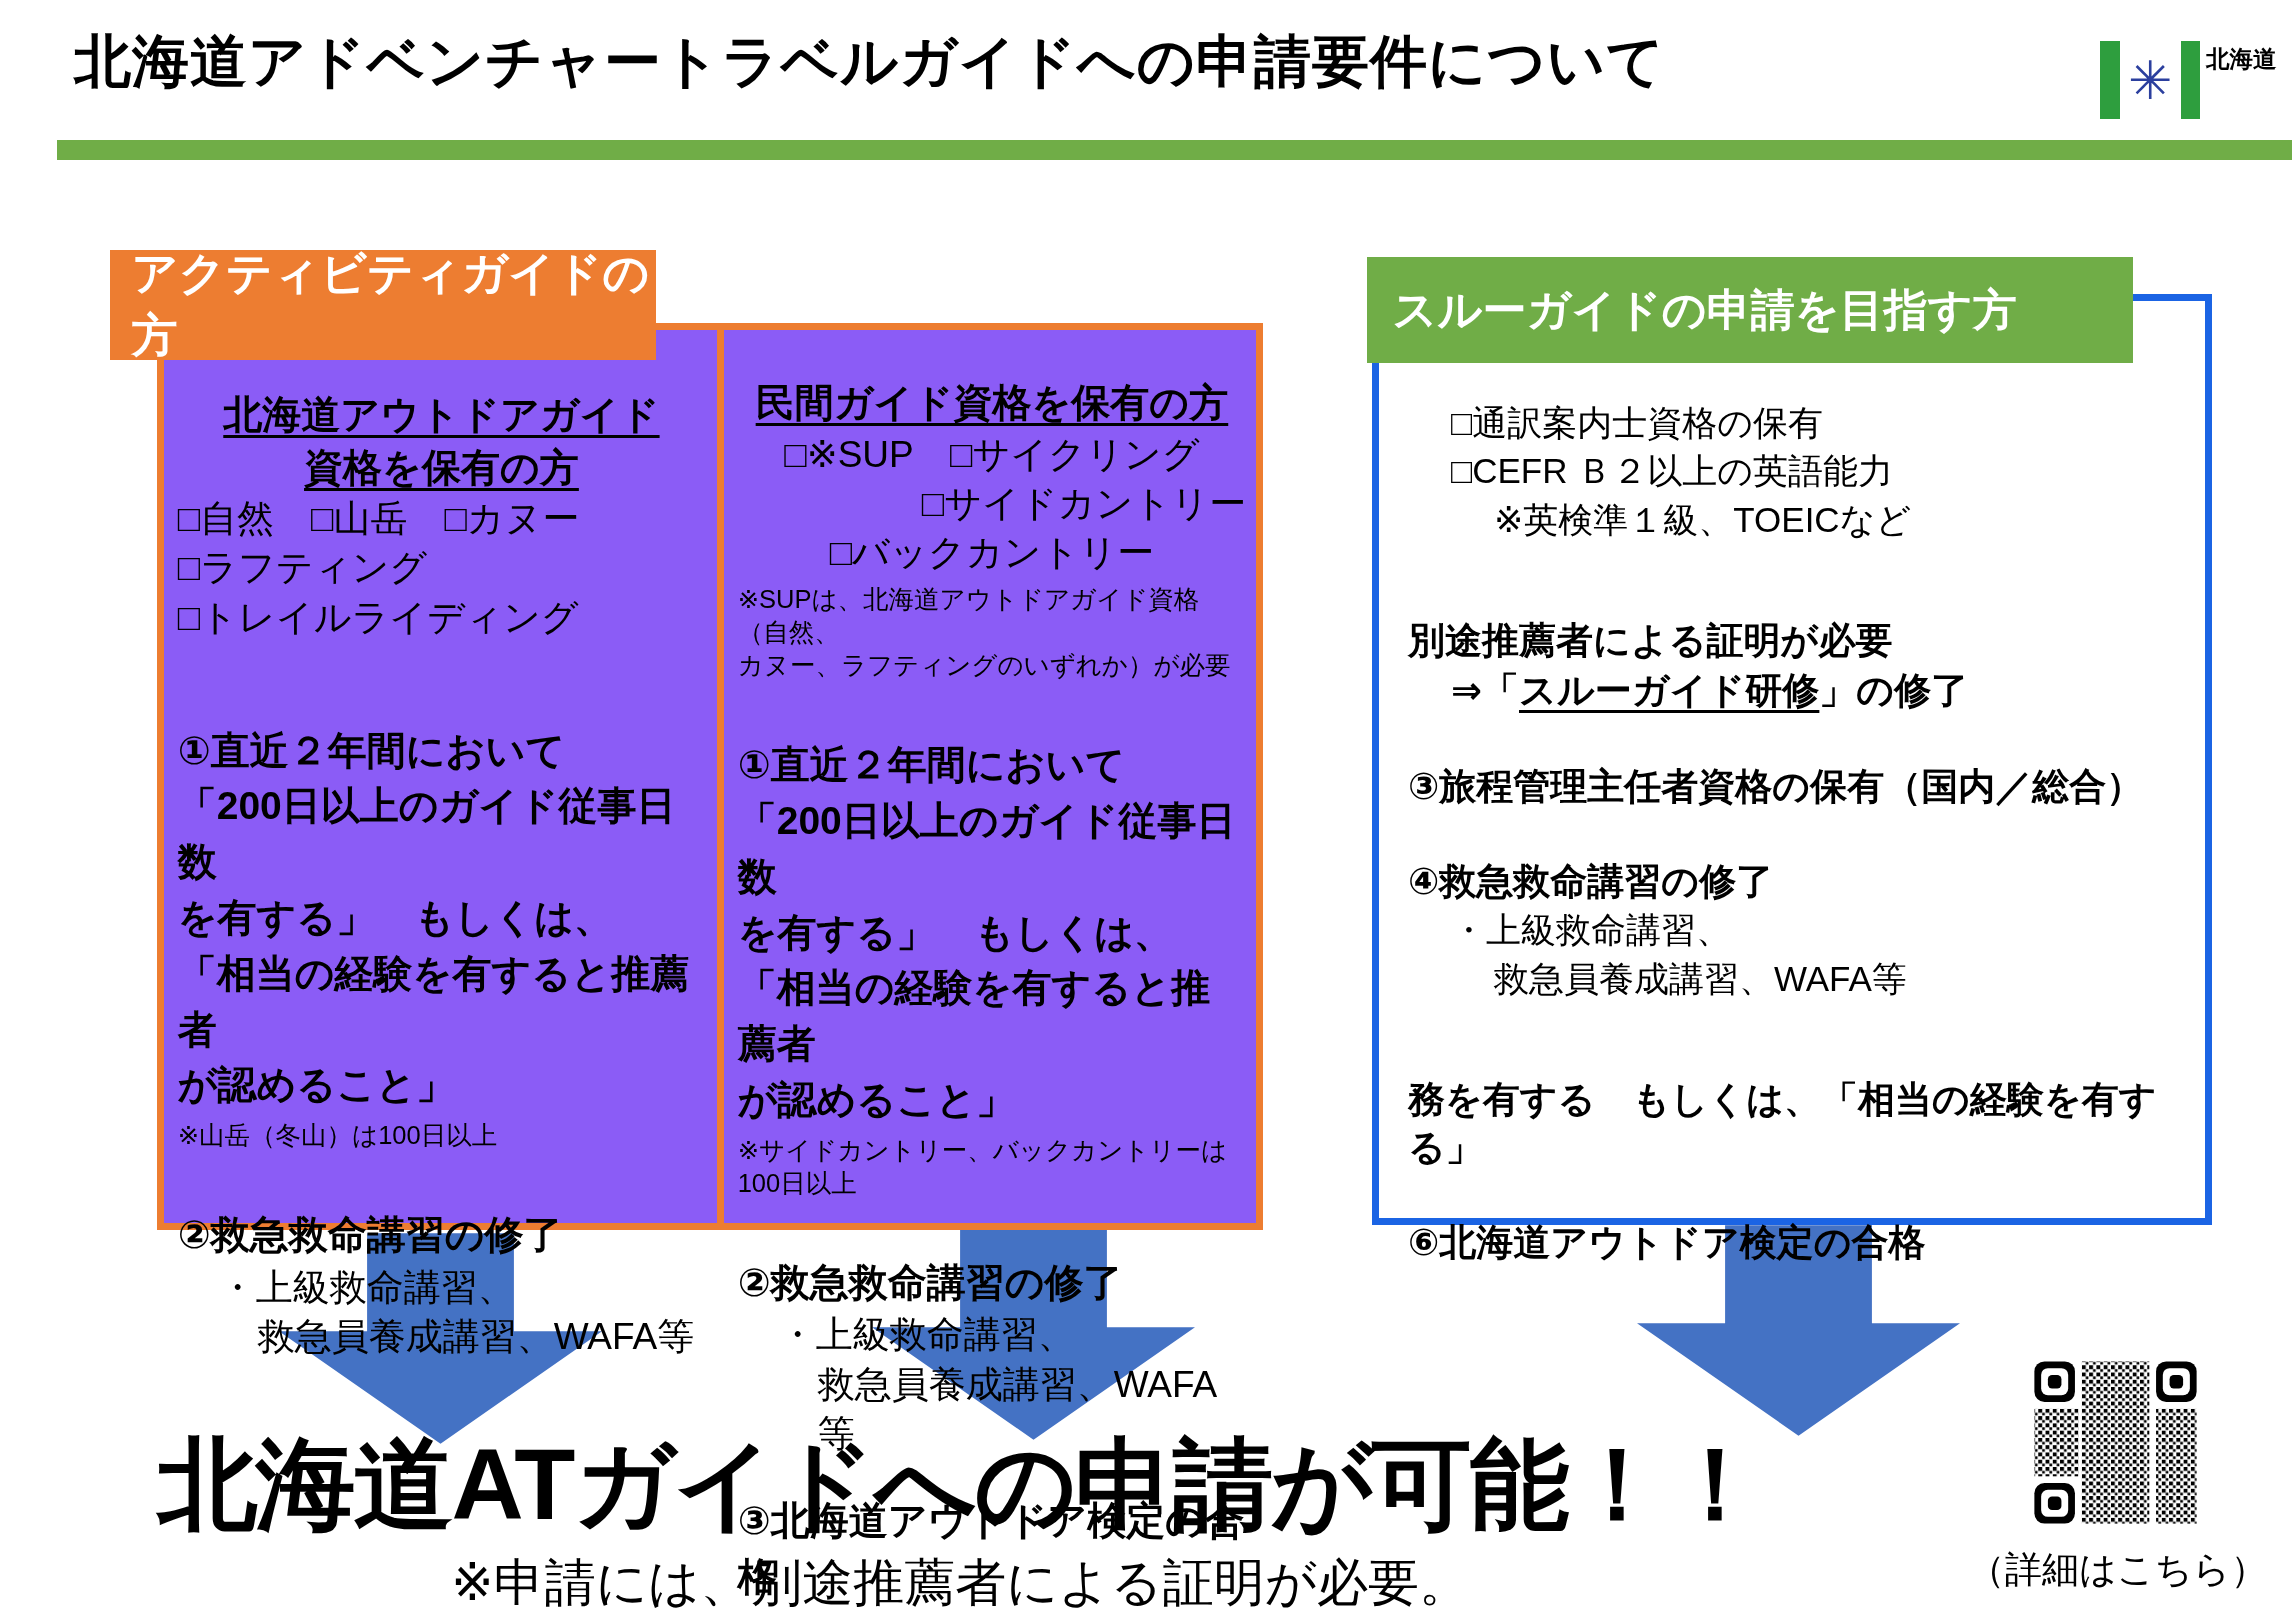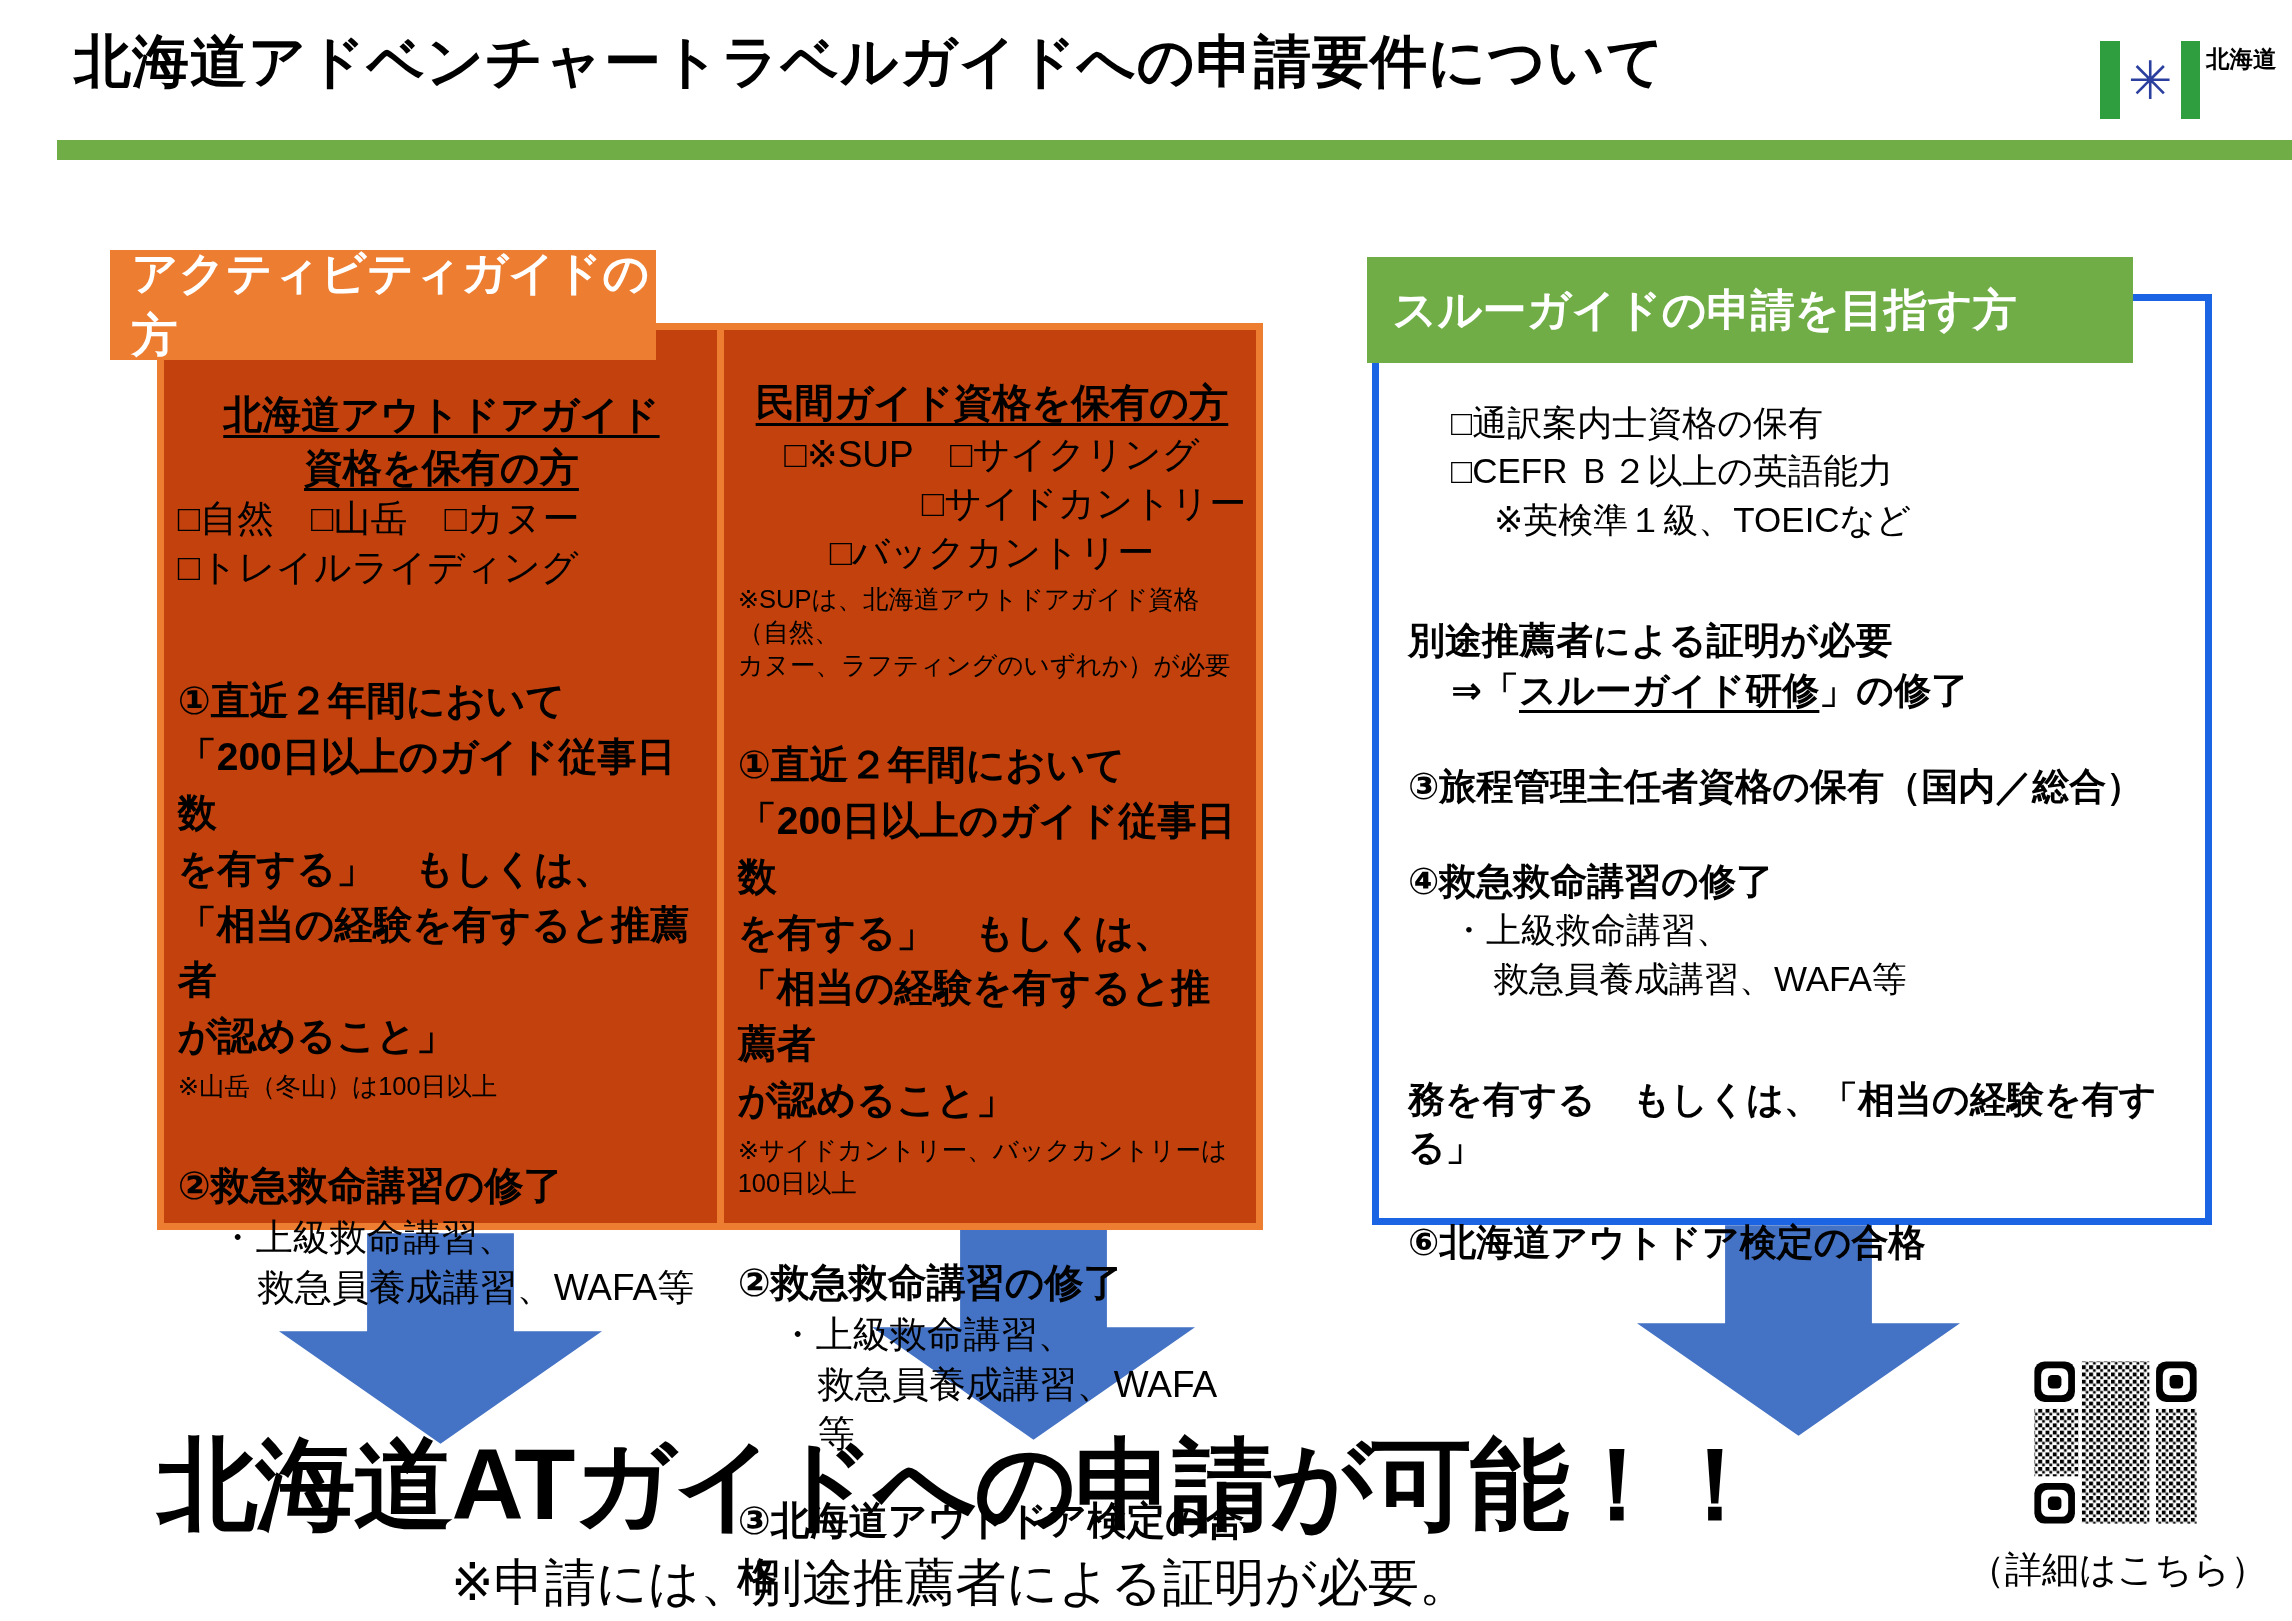--- a/index.html
+++ b/index.html
@@ -15,21 +15,21 @@
              font-size:53px;color:#2B3F9E;font-weight:900;}
   .logo-text{font-size:23.5px;font-weight:700;margin-left:5.9px;margin-top:2px;}
 
   
   .tab{position:absolute;color:#fff;font-weight:800;display:flex;align-items:center;z-index:3;}
   .tab-activity{left:110px;top:250px;width:524px;height:110px;background:#ED7D31;font-size:46px;padding-left:21.6px;}
   .tab-thru{left:1367px;top:257px;width:740px;height:106px;background:#70AD47;font-size:44px;padding-left:25.5px;}
 
   
   .box-activity{position:absolute;left:157px;top:323px;width:1106px;height:907px;
-                border:7.8px solid #ED7D31;background:#c2410c;display:flex;z-index:1;box-sizing:border-box;}
+                border:7.8px solid #ED7D31;background:#8b5cf6;display:flex;z-index:1;box-sizing:border-box;}
   .col{box-sizing:border-box;}
   .col-left{width:560px;border-right:7.8px solid #ED7D31;padding:59px 11.8px 0 13.7px;}
   .col-right{flex:1;padding:47px 9.8px 0 13.7px;}
 
   .box-thru{position:absolute;left:1372px;top:294px;width:840px;height:931px;
             border:7.8px solid #1B64E4;background:#fff;z-index:1;box-sizing:border-box;
             padding:98px 19.6px 0 29px;}
 
   
   .colhead{font-size:39px;font-weight:800;text-align:center;line-height:1.35;}
@@ -82,20 +82,21 @@
   <div class="tab tab-activity">アクティビティガイドの方</div>
 
   <div class="box-activity">
 
     <div class="col col-left">
       <div class="colhead">
         <span class="u">北海道アウトドアガイド</span><br>
         <span class="u">資格を保有の方</span>
       </div>
       <div class="chk">□自然　□山岳　□カヌー</div>
+      <div class="chk">□ラフティング</div>
       <div class="chk">□トレイルライディング</div>
       <div class="gap-lg"></div>
       <div class="req">
         <div>①直近２年間において</div>
         <div>「200日以上のガイド従事日数</div>
         <div>を有する」　もしくは、</div>
         <div>「相当の経験を有すると推薦者</div>
         <div>が認めること」</div>
       </div>
       <div class="small-note">※山岳（冬山）は100日以上</div>

